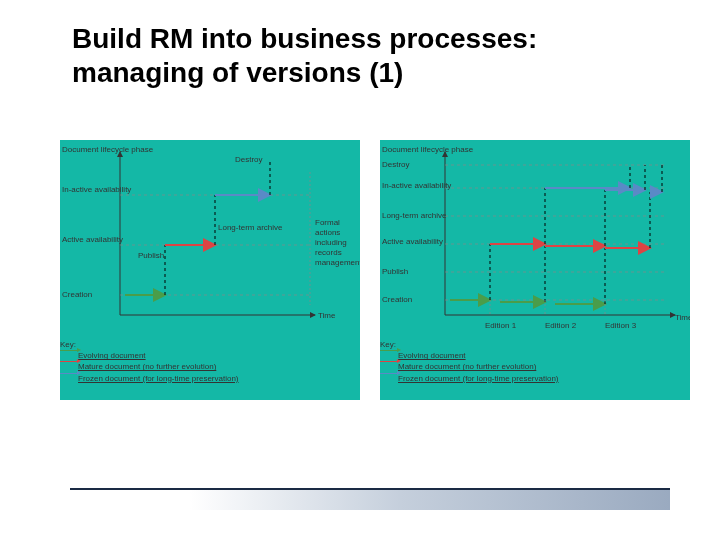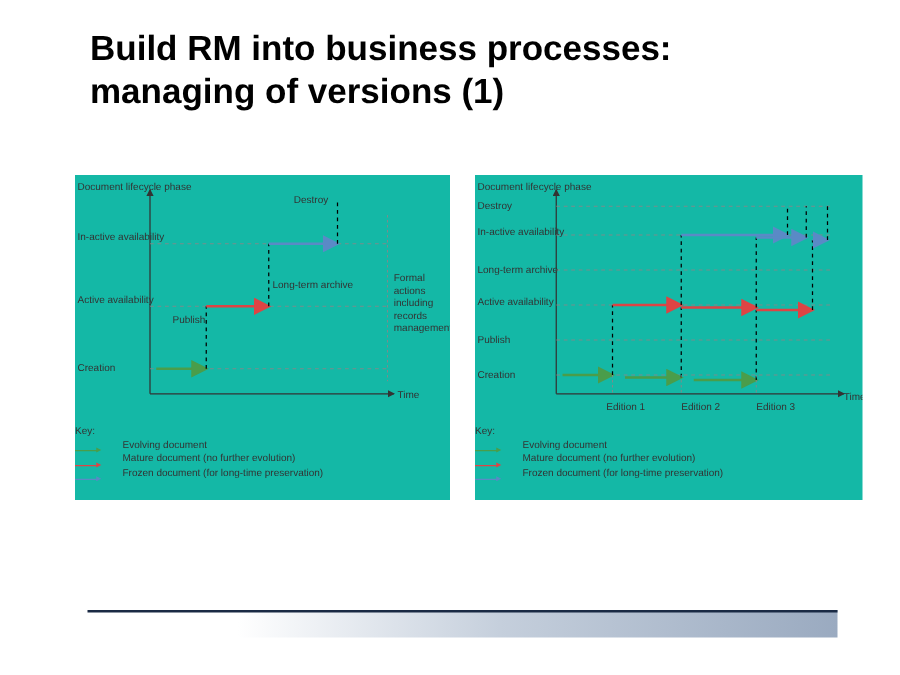--- a/index.html
+++ b/index.html
@@ -5,21 +5,21 @@
   * { box-sizing: border-box; margin: 0; padding: 0; }
   html, body { width: 720px; height: 540px; font-family: Arial, Helvetica, sans-serif; background: #fff; }
   .slide { position: relative; width: 720px; height: 540px; }
   .title { position: absolute; top: 22px; left: 72px; right: 60px; font-size: 28px; font-weight: bold; color: #000; line-height: 1.2; }
   .charts { position: absolute; top: 140px; left: 60px; right: 60px; display: flex; gap: 20px; }
   .chart { position: relative; background: #14b8a6; }
   .chart-left { width: 300px; height: 260px; }
   .chart-right { width: 310px; height: 260px; }
   svg { display: block; }
   .key { font-size: 8px; color: #333; margin-top: 4px; line-height: 1.4; }
-  .key-row { display: flex; align-items: flex-end; gap: 20px; }
+  .key-row { display: flex; align-items: flex-start; gap: 0; text-decoration: underline; }
   .key-arrow { width: 18px; height: 1px; position: relative; }
   .key-arrow::after { content: ""; position: absolute; right: -3px; top: -2px; border-left: 4px solid; border-top: 2.5px solid transparent; border-bottom: 2.5px solid transparent; }
   .k-green { background: #4a9d4a; } .k-green::after { border-left-color: #4a9d4a; }
   .k-red { background: #d44; } .k-red::after { border-left-color: #d44; }
   .k-blue { background: #5a8ac6; } .k-blue::after { border-left-color: #5a8ac6; }
   .ylabel { font-size: 8px; fill: #333; }
   .xlabel { font-size: 8px; fill: #333; }
   .ann { font-size: 8px; fill: #333; }
   .footer-bar { position: absolute; bottom: 30px; left: 70px; right: 50px; height: 22px; background: linear-gradient(to right, #fff 0%, #fff 20%, #c5cfdc 55%, #9aaac0 100%); }
   .footer-bar::before { content: ""; position: absolute; left: 0; right: 0; top: 0; height: 2px; background: #1a2a44; }

